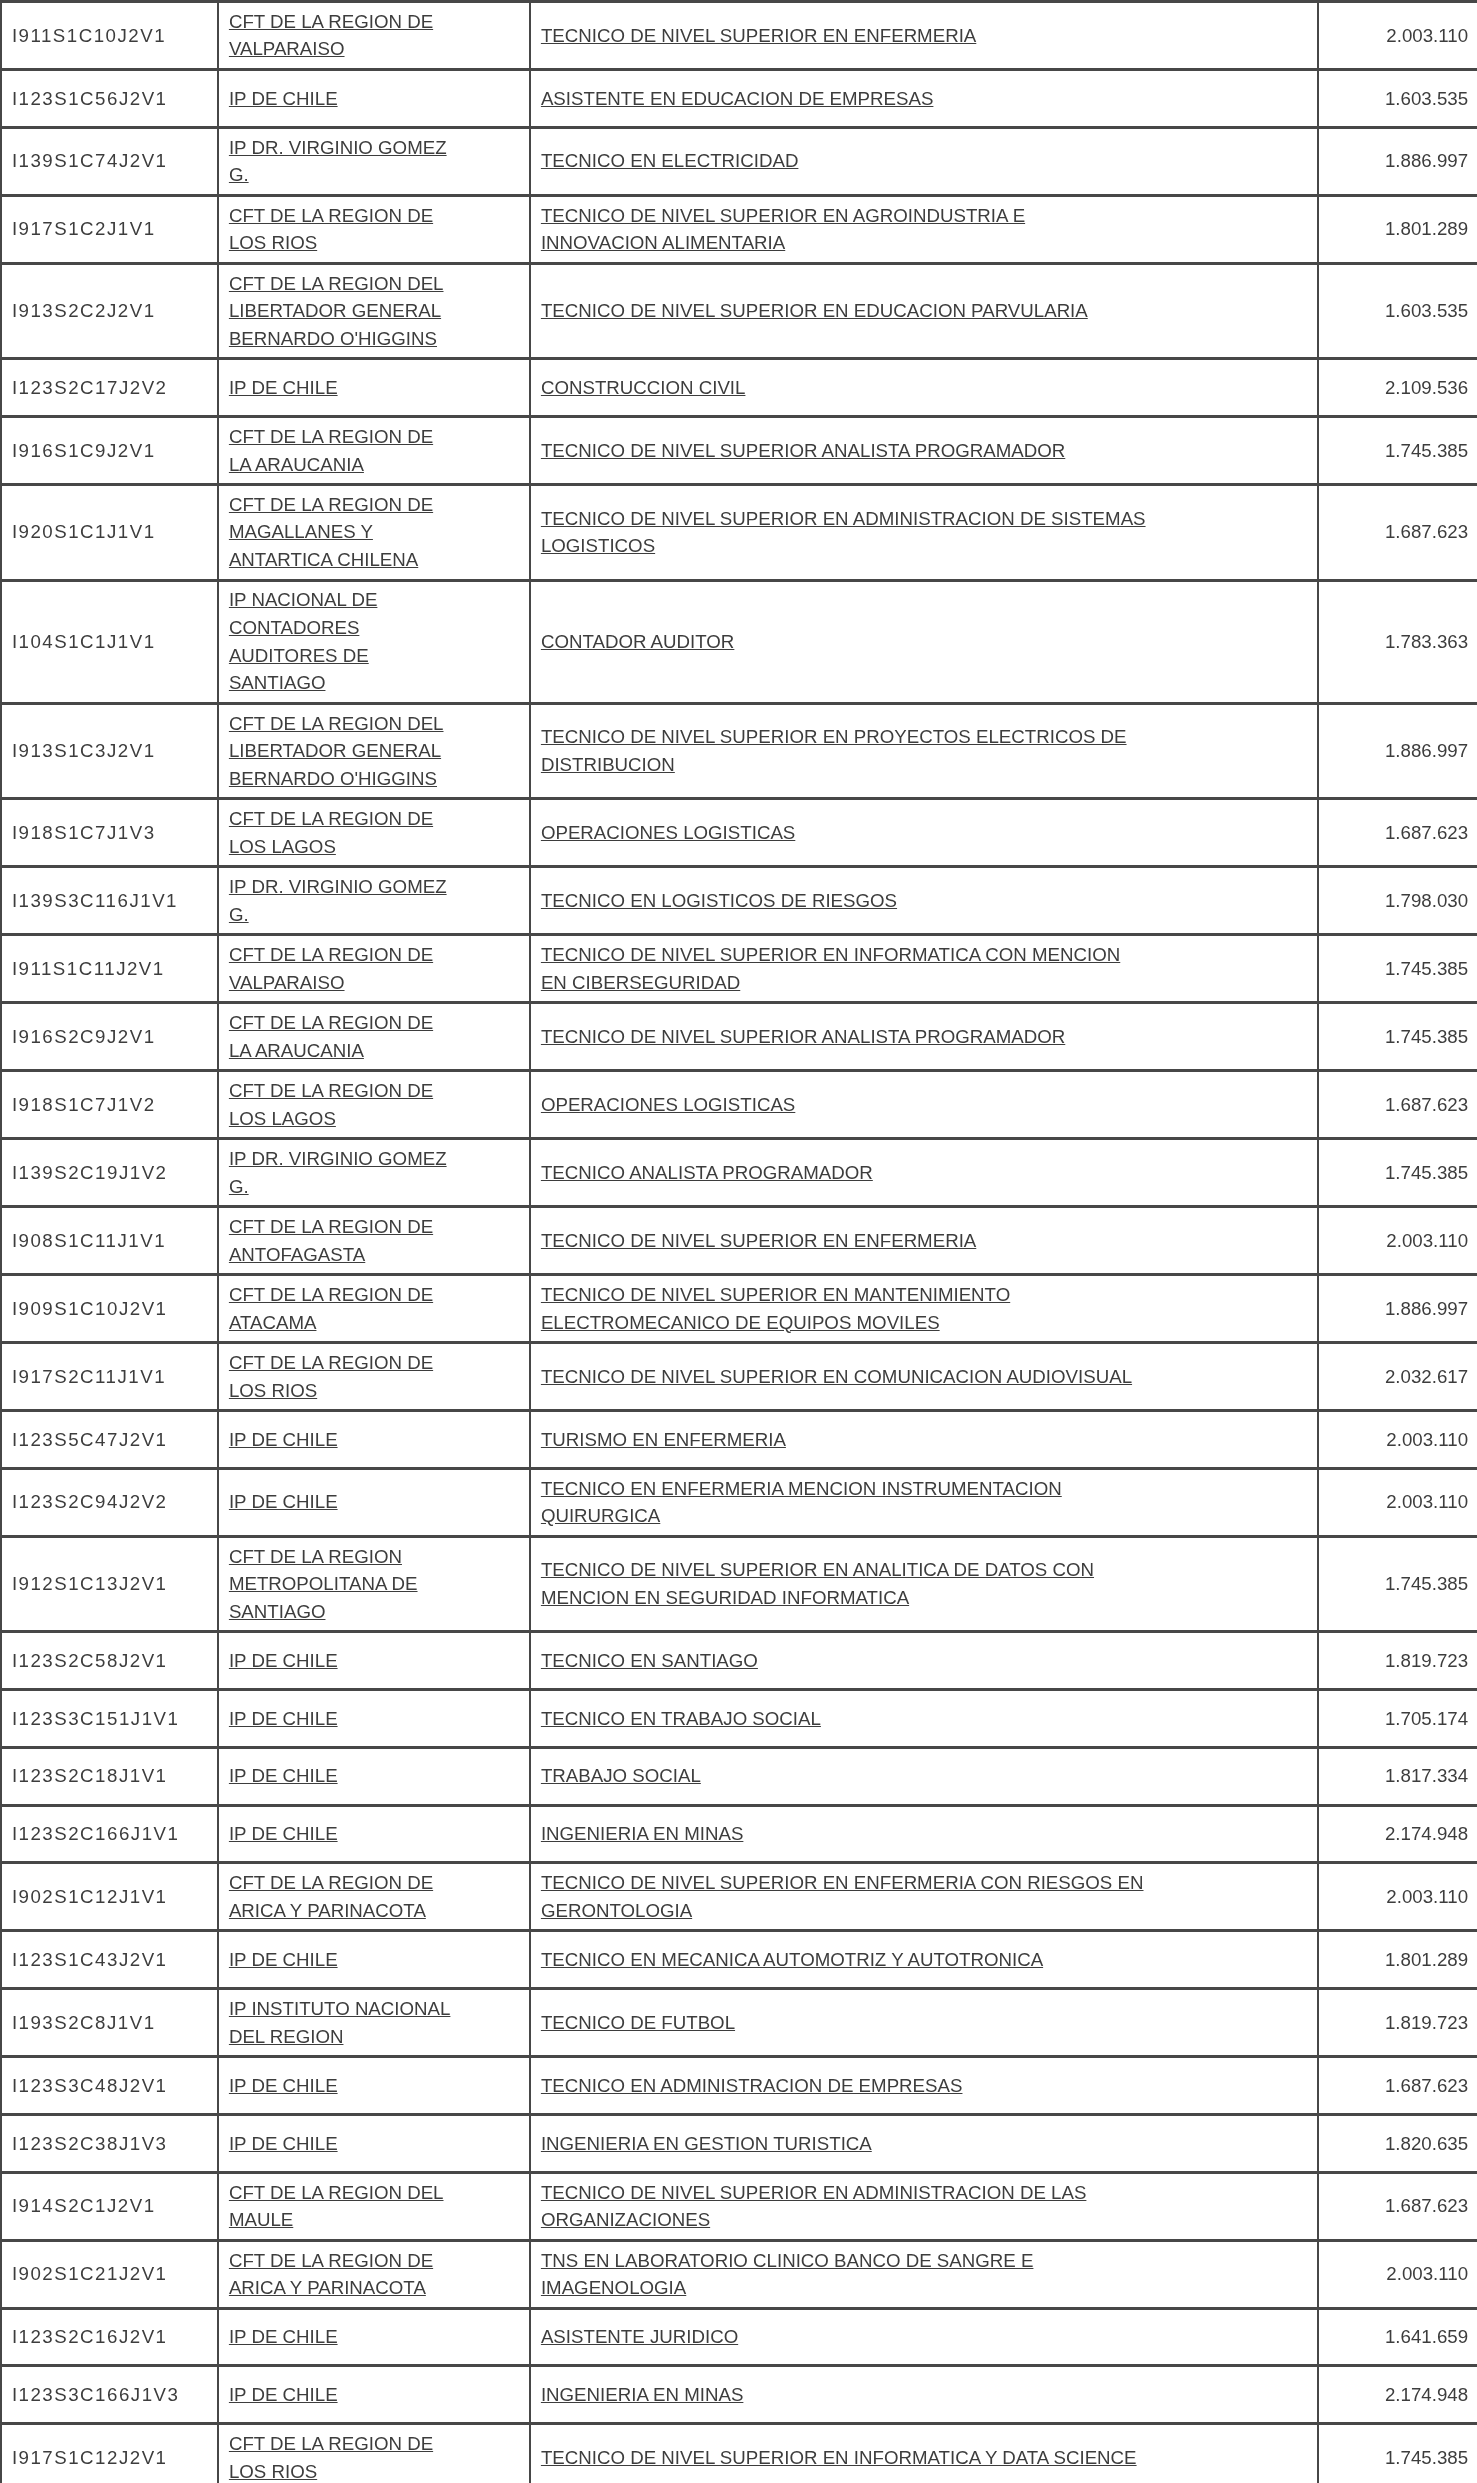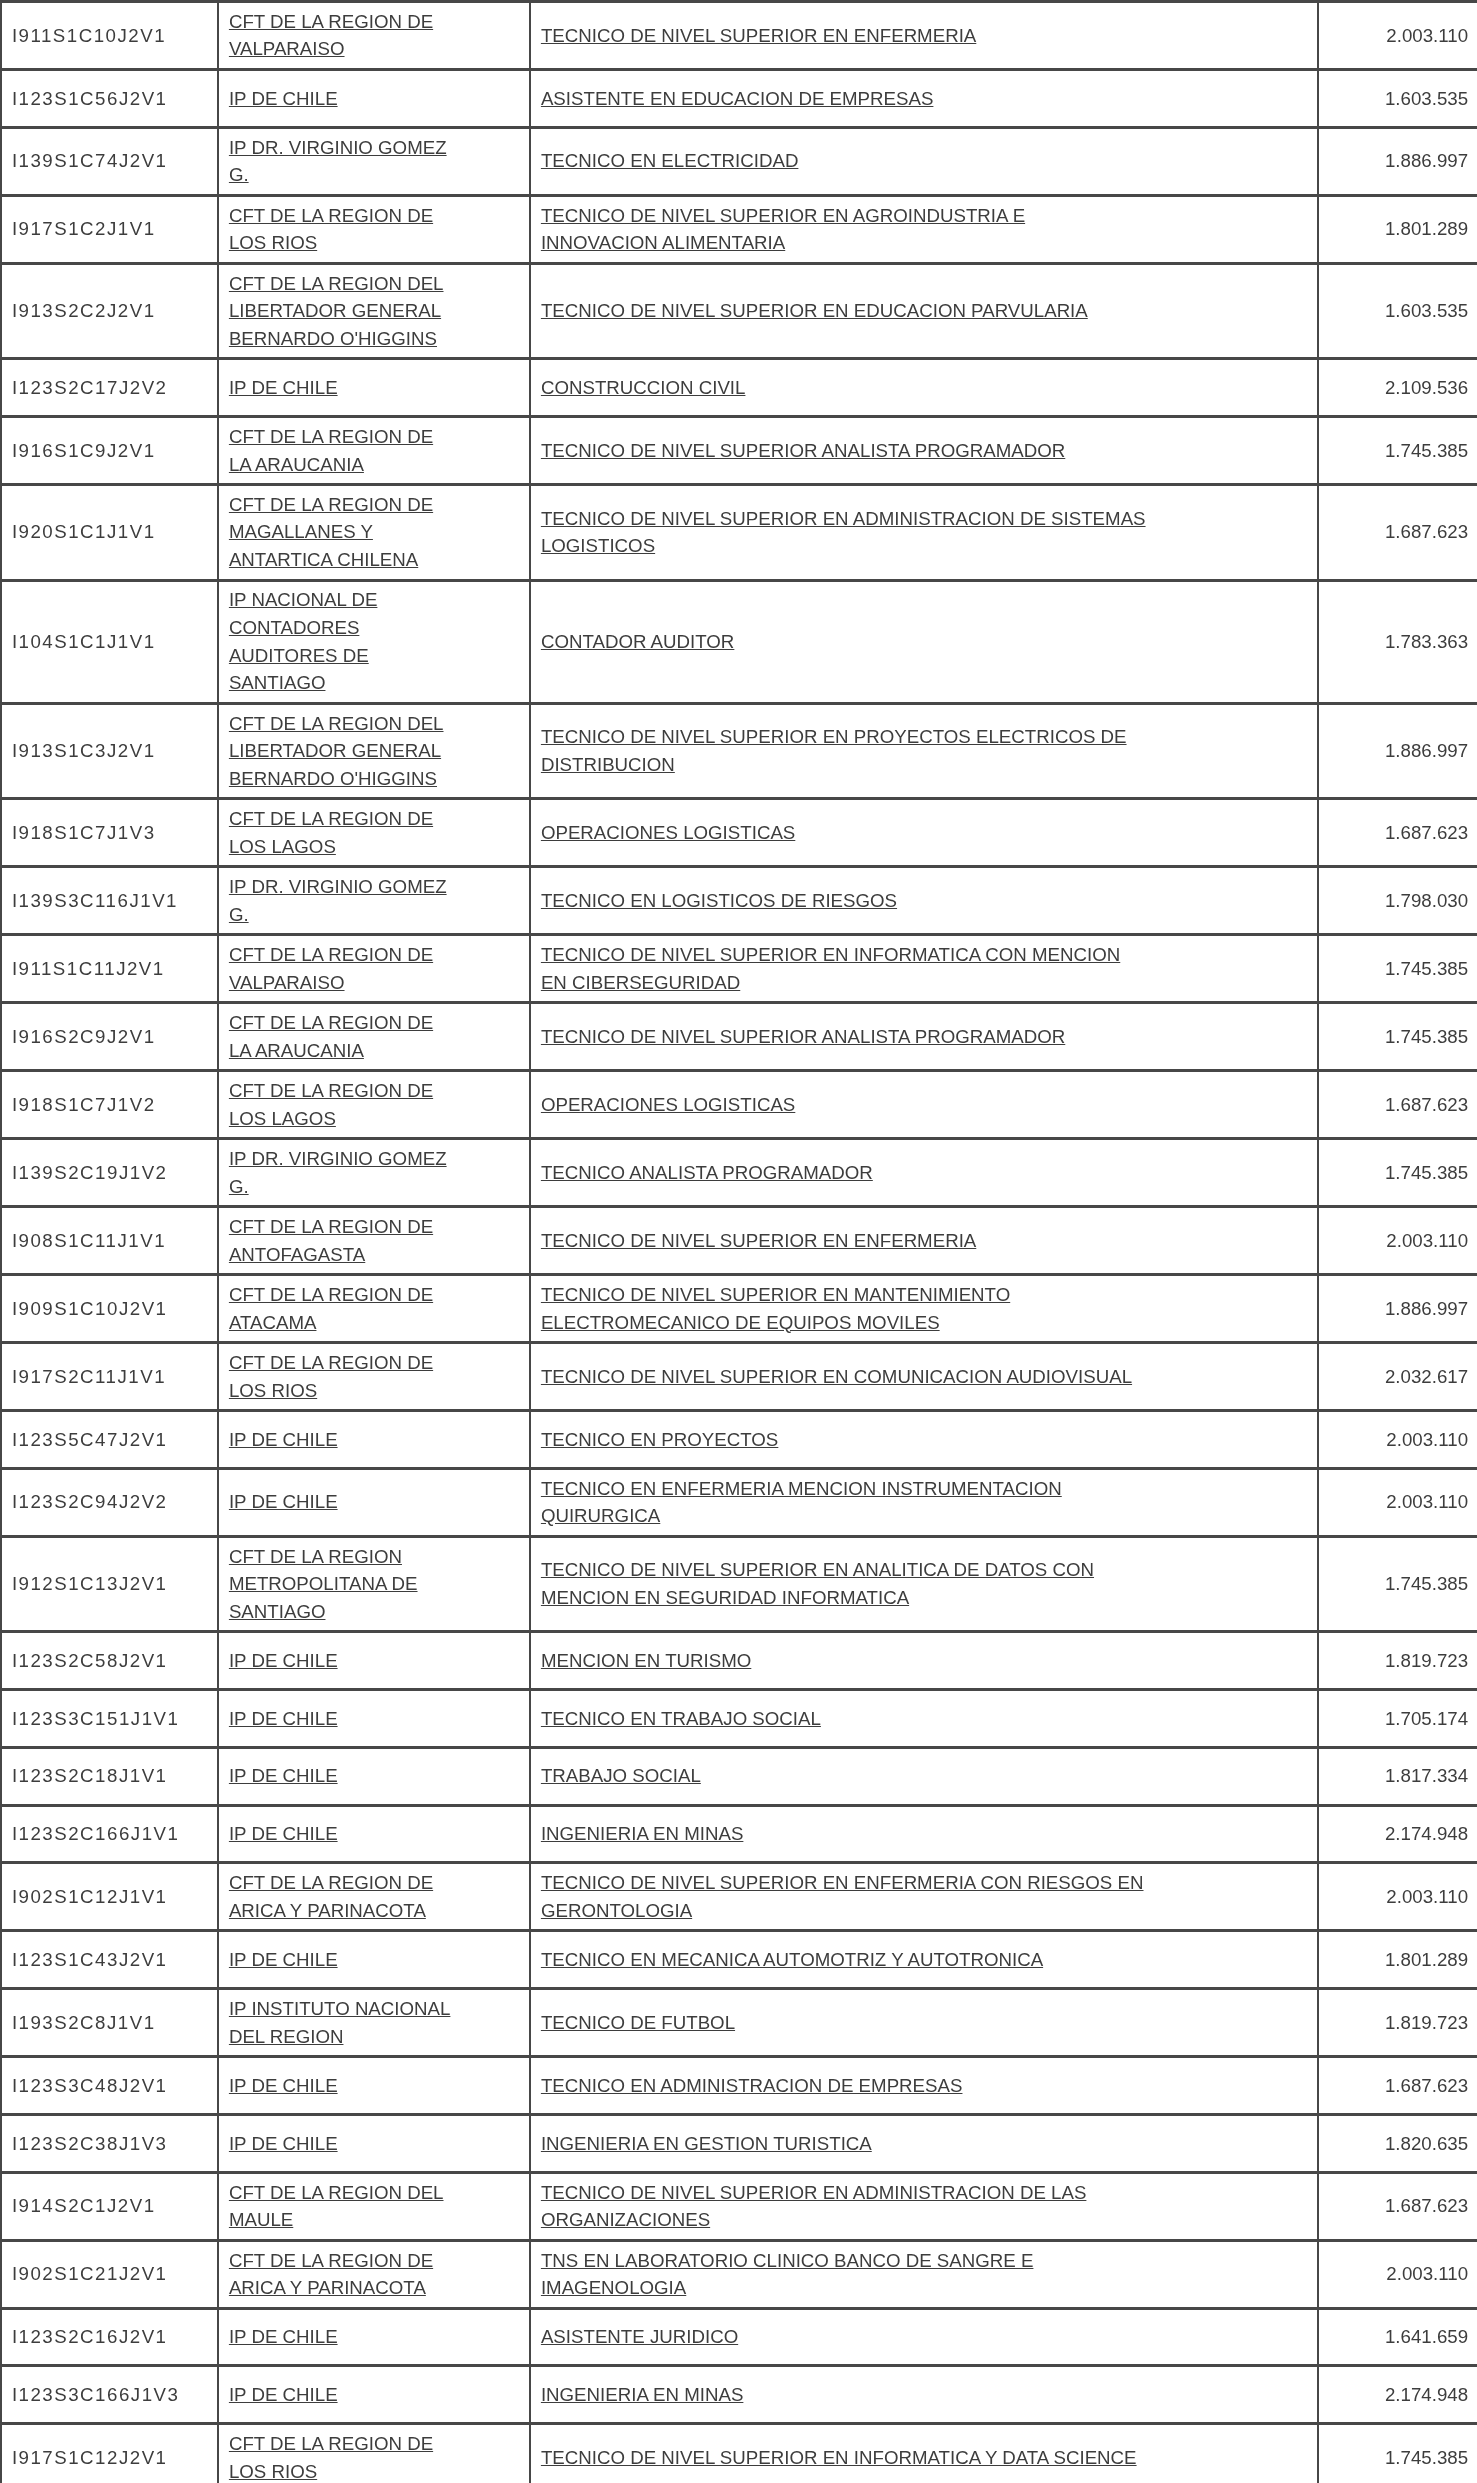--- a/index.html
+++ b/index.html
@@ -217,21 +217,21 @@
     <td class="col-code">I917S2C11J1V1</td>
     <td class="col-institution">CFT DE LA REGION DE
 LOS RIOS</td>
     <td class="col-program">TECNICO DE NIVEL SUPERIOR EN COMUNICACION AUDIOVISUAL</td>
     <td class="col-price">2.032.617</td>
   </tr>
 
   <tr>
     <td class="col-code">I123S5C47J2V1</td>
     <td class="col-institution">IP DE CHILE</td>
-    <td class="col-program">TECNICO EN PROYECTOS</td>
+    <td class="col-program">TURISMO EN ENFERMERIA</td>
     <td class="col-price">2.003.110</td>
   </tr>
 
   <tr>
     <td class="col-code">I123S2C94J2V2</td>
     <td class="col-institution">IP DE CHILE</td>
     <td class="col-program">TECNICO EN ENFERMERIA MENCION INSTRUMENTACION
 QUIRURGICA</td>
     <td class="col-price">2.003.110</td>
   </tr>
@@ -242,21 +242,21 @@
 METROPOLITANA DE
 SANTIAGO</td>
     <td class="col-program">TECNICO DE NIVEL SUPERIOR EN ANALITICA DE DATOS CON
 MENCION EN SEGURIDAD INFORMATICA</td>
     <td class="col-price">1.745.385</td>
   </tr>
 
   <tr>
     <td class="col-code">I123S2C58J2V1</td>
     <td class="col-institution">IP DE CHILE</td>
-    <td class="col-program">MENCION EN TURISMO</td>
+    <td class="col-program">TECNICO EN SANTIAGO</td>
     <td class="col-price">1.819.723</td>
   </tr>
 
   <tr>
     <td class="col-code">I123S3C151J1V1</td>
     <td class="col-institution">IP DE CHILE</td>
     <td class="col-program">TECNICO EN TRABAJO SOCIAL</td>
     <td class="col-price">1.705.174</td>
   </tr>
 

